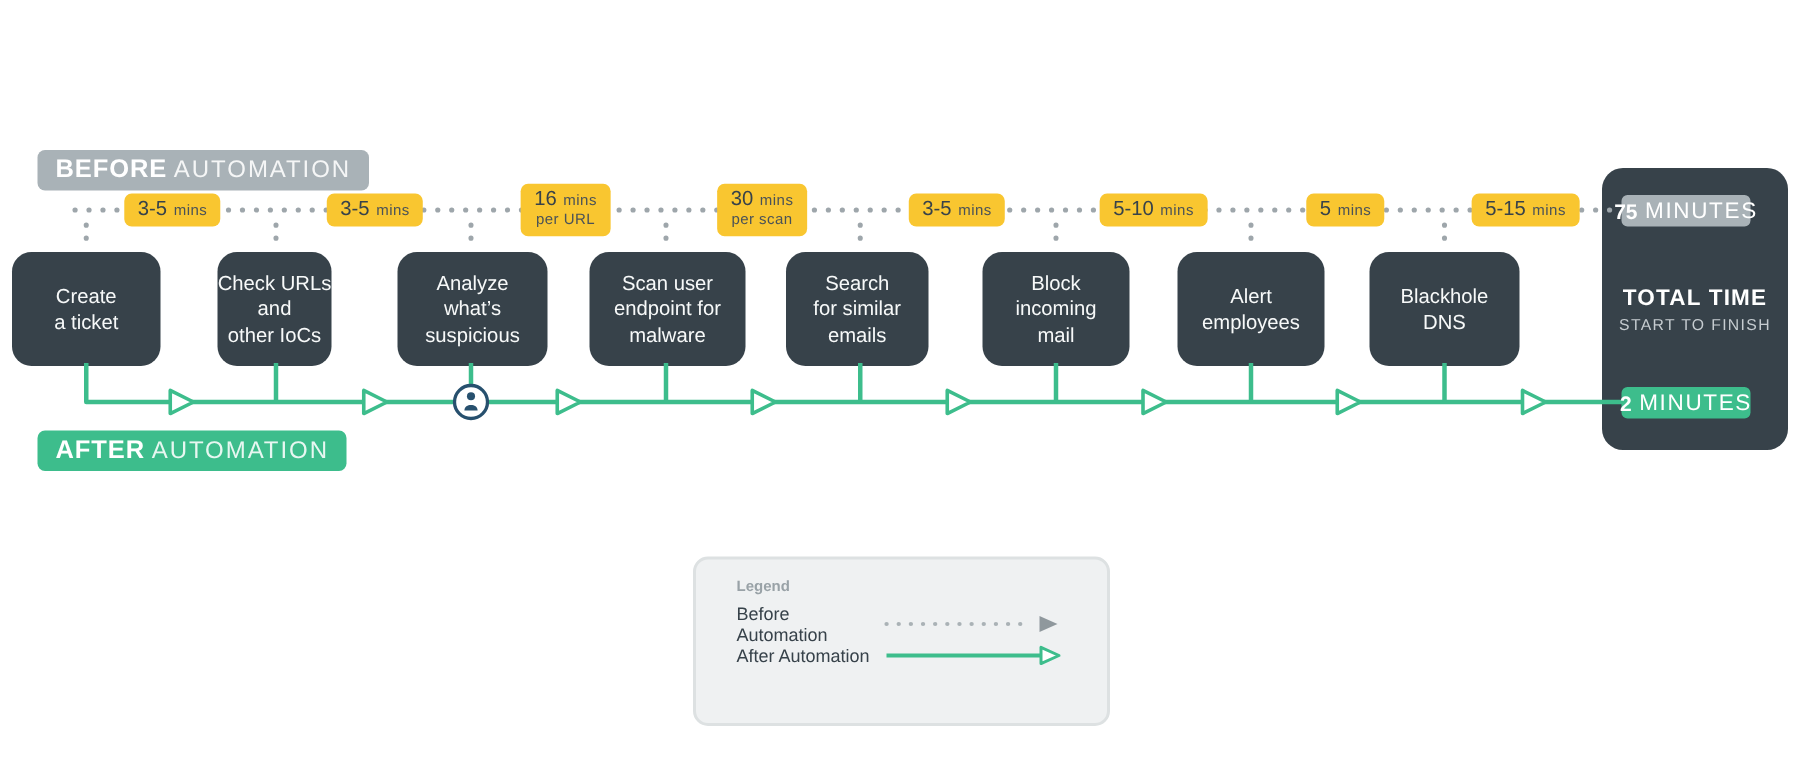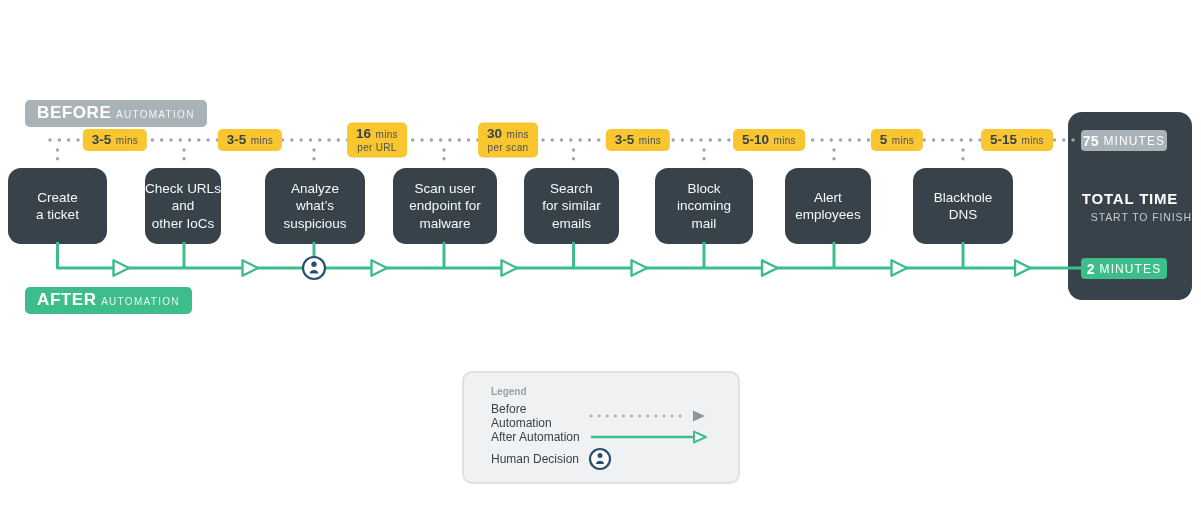--- a/index.html
+++ b/index.html
@@ -6,54 +6,54 @@
   .canvas {
     position:relative; width:1201px; height:509px; background:#fff;
     font-family:"Liberation Sans", sans-serif; overflow:hidden;
   }
 
   
   .label-badge { position:absolute; border-radius:5px; color:#fff; padding:3px 12px 4px; z-index:4; white-space:nowrap; }
   .label-badge.before { left:25px; top:100px; background:#A9B2B7; }
   .label-badge.after  { left:25px; top:287px; background:#3DBD8C; }
   .lb-strong { font-weight:bold; font-size:17px; letter-spacing:0.6px; }
-  .lb-light  { font-size:10px; letter-spacing:1.3px; color:rgba(255,255,255,0.88); }
+  .lb-light  { font-size:16px; letter-spacing:1.3px; color:rgba(255,255,255,0.88); }
 
   
   .time-badge {
     position:absolute; top:140px; transform:translate(-50%,-50%);
     background:#F9C630; border-radius:5px; padding:3px 9px 4px;
     text-align:center; z-index:4; color:#37424A; white-space:nowrap; line-height:13px;
   }
-  .tv { font-weight:bold; font-size:13.5px;margin-top:12px; }
+  .tv { font-weight:normal; font-size:13.5px;margin-top:12px; }
   .tu { font-size:10px; color:#4A5258; letter-spacing:0.3px; }
   .tu2 { display:block; font-size:10px; color:#4A5258; letter-spacing:0.3px; }
 
   
   .step {
     position:absolute; top:168px; height:76px; background:#37424A; border-radius:13px;
     display:flex; align-items:center; justify-content:center; z-index:2;
   }
   .step-label {
     color:#F7F9F9; font-size:13.5px; line-height:17.5px; text-align:center; white-space:pre-line;
   }
 
   
   .total-box { position:absolute; left:1068px; top:112px; width:124px; height:188px;
     background:#37424A; border-radius:14px; z-index:2; }
   .total-title { position:absolute; left:1068px; top:190px; width:124px; text-align:center;
     color:#fff; font-weight:bold; font-size:15px; letter-spacing:0.8px; z-index:4; }
-  .total-sub { position:absolute; left:1068px; top:211px; width:124px; text-align:right;
+  .total-sub { position:absolute; left:1068px; top:211px; width:124px; text-align:center;
     color:#C6CCD0; font-size:10.5px; letter-spacing:0.9px; z-index:4; }
   .total-pill { position:absolute; left:1081px; width:86px; height:21px; border-radius:4px;
     display:flex; align-items:center; justify-content:center; gap:5px; color:#fff; z-index:5; }
   .total-pill.gray  { top:130px; background:#A9B2B7; }
   .total-pill.green { top:258px; background:#3DBD8C; }
   .pill-v { font-weight:bold; font-size:14px; }
-  .pill-u { font-size:12px; letter-spacing:1.1px; }
+  .pill-u { font-size:15px; letter-spacing:1.1px; }
 
   
   .lines { position:absolute; left:0; top:0; z-index:3; pointer-events:none; }
 
   
   .legend {
     position:absolute; left:462px; top:371px; width:278px; height:113px; box-sizing:border-box;
     background:#EFF1F2; border:2px solid #DDE1E2; border-radius:10px;
     padding:13px 20px 10px 27px; z-index:1;
   }
@@ -108,21 +108,21 @@
   <div class="step" style="left:524px;width:95px">
       <span class="step-label">Search
 for similar
 emails</span>
     </div>
   <div class="step" style="left:655px;width:98px">
       <span class="step-label">Block
 incoming
 mail</span>
     </div>
-  <div class="step" style="left:785px;width:86px">
+  <div class="step" style="left:785px;width:98px">
       <span class="step-label">Alert
 employees</span>
     </div>
   <div class="step" style="left:913px;width:100px">
       <span class="step-label">Blackhole
 DNS</span>
     </div>
 
   <div class="total-box"></div>
   <div class="total-pill gray">
@@ -193,25 +193,15 @@
     </div>
     <div class="legend-row">
       <span class="legend-label">After Automation</span>
       <span class="legend-glyph">
         <svg width="130" height="16" viewBox="0 0 130 16">
           <path d="M3,8 H106" fill="none" stroke="#3DBD8C" stroke-width="2.6"></path>
           <path d="M106,2.6 L106,13.4 L118,8 Z" fill="#ffffff" stroke="#3DBD8C" stroke-width="2" stroke-linejoin="round"></path>
         </svg>
       </span>
     </div>
-    <div class="legend-row">
-      <span class="legend-label">Human Decision</span>
-      <span class="legend-glyph">
-        <svg width="130" height="24" viewBox="0 0 130 24">
-          <circle cx="12" cy="12" r="10" fill="#ffffff" stroke="#27506E" stroke-width="2.2"></circle>
-          <circle cx="12" cy="8.6" r="2.5" fill="#27506E"></circle>
-          <path d="M8,17 c0,-4.4 8,-4.4 8,0 z" fill="#27506E"></path>
-        </svg>
-      </span>
-    </div>
   </div>
 
 </div>
 
 </body></html>

